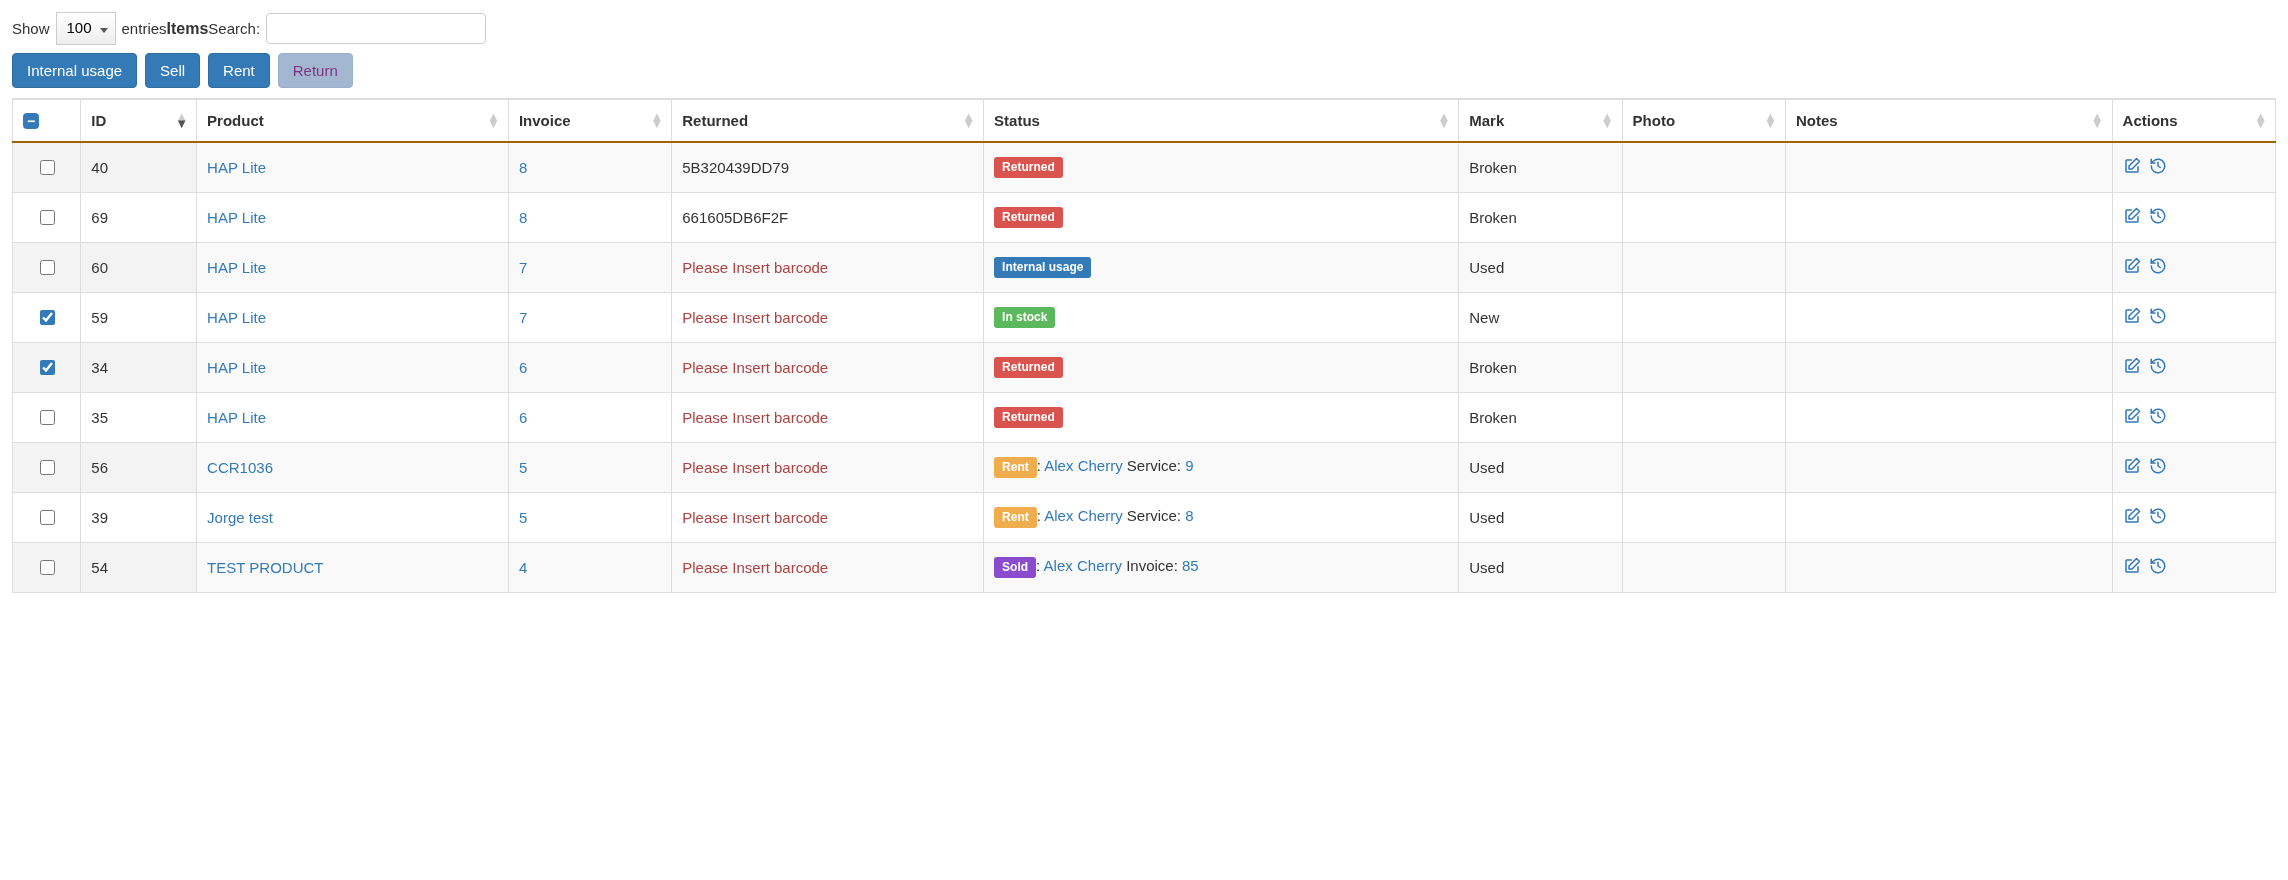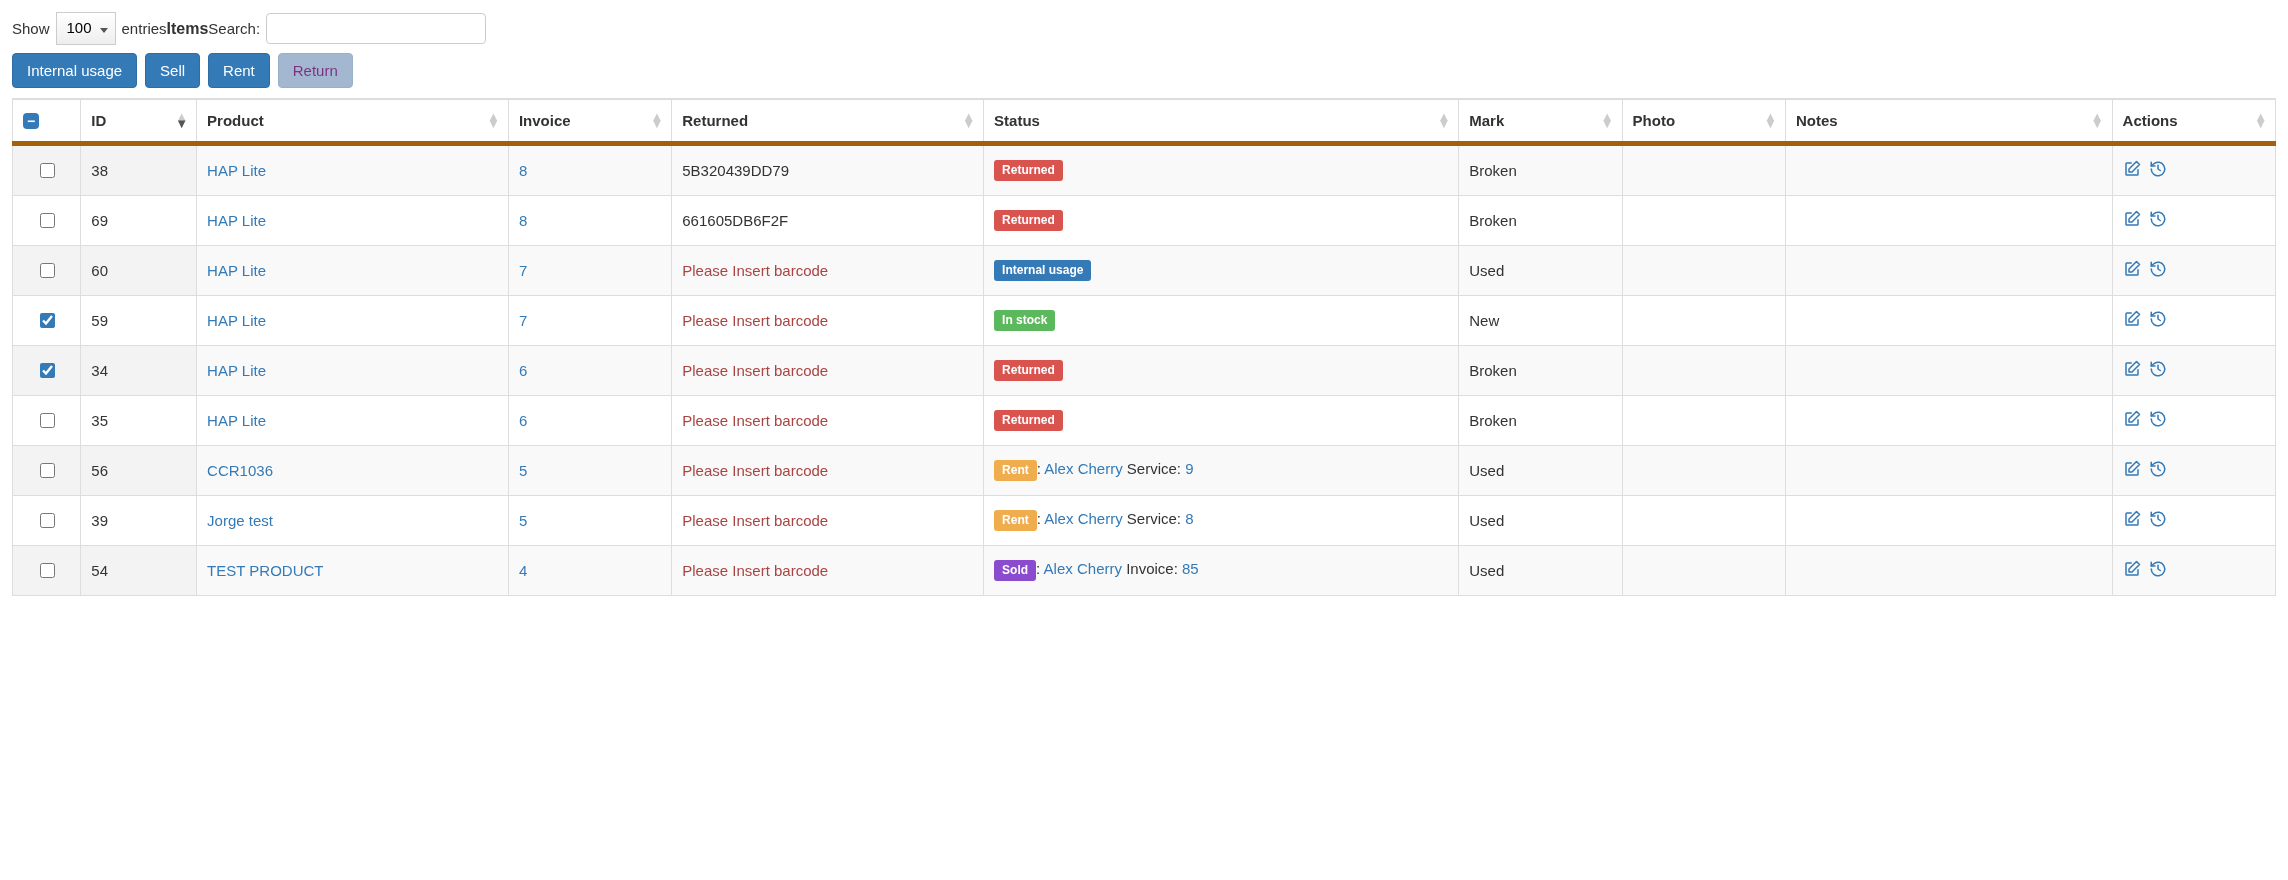--- a/index.html
+++ b/index.html
@@ -80,21 +80,21 @@
     width: 100%;
     border-collapse: collapse;
     border: 1px solid #ddd;
   }
   table.data thead th {
     text-align: left;
     font-weight: 700;
     font-size: 15px;
     padding: 12px 10px;
     border-top: 2px solid #ddd;
-    border-bottom: 5px solid #a16207;
+    border-bottom: 2px solid #a16207;
     border-right: 1px solid #ddd;
     background: #fff;
     position: relative;
   }
   table.data tbody td {
     padding: 14px 10px;
     border-top: 1px solid #ddd;
     border-right: 1px solid #ddd;
     font-size: 15px;
     vertical-align: middle;
@@ -265,21 +265,21 @@
         <span class="sort-icon">
             <span class="up"></span>
             <span class="down"></span>
           </span>
       </th>
     </tr>
   </thead>
   <tbody id="tbody">
       <tr>
         <td class="check-cell" style="text-align: center;"><input type="checkbox" class="row-check" style=""></td>
-        <td class="id-cell">38</td>
+        <td class="id-cell">40</td>
         <td><a class="link" href="#">HAP Lite</a></td>
         <td><a class="link" href="#">8</a></td>
         <td>5B320439DD79</td>
         <td><span class="badge returned">Returned</span></td>
         <td>Broken</td>
         <td></td>
         <td></td>
         <td>
           <div class="actions">
             <a href="#"><svg viewBox="0 0 24 24" fill="none" stroke="#337ab7" stroke-width="2" stroke-linecap="round" stroke-linejoin="round">

